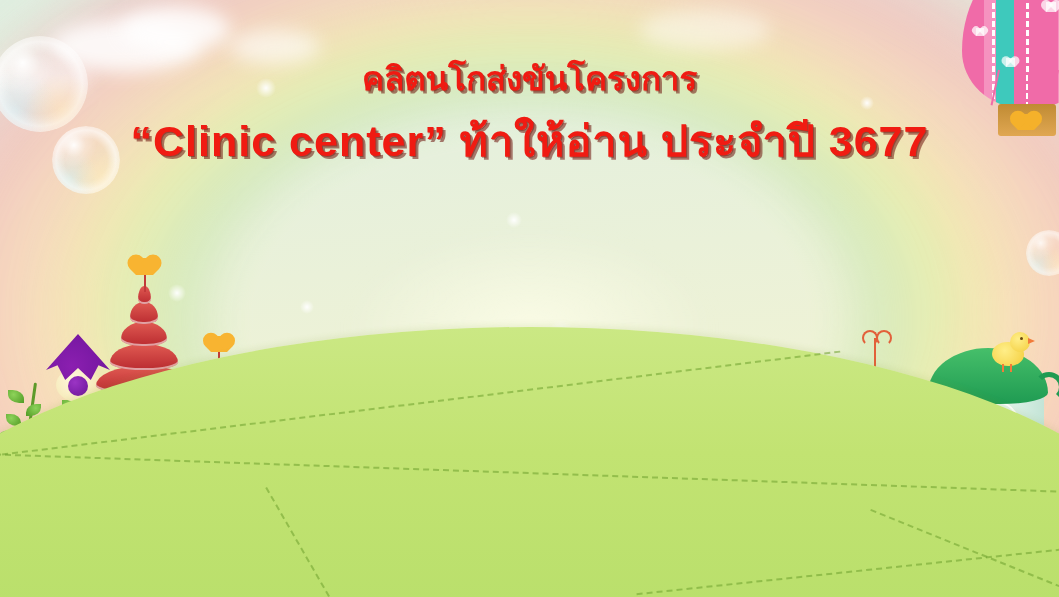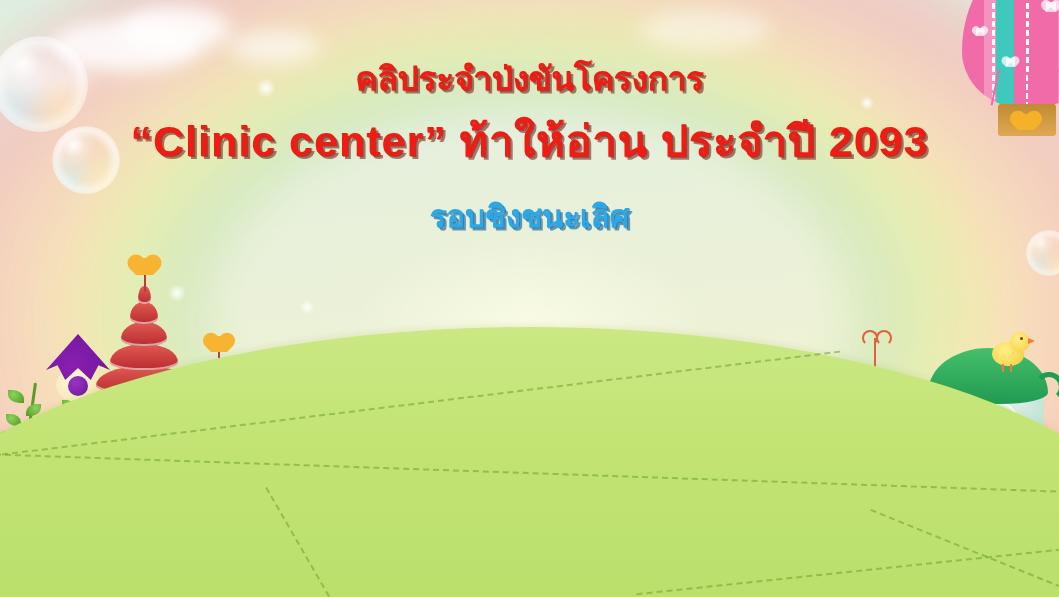--- a/index.html
+++ b/index.html
@@ -208,23 +208,22 @@
       <div class="bal-heart heart" style="left:14px;top:70px;width:8px;height:8px;"></div>
     </div>
     <div class="bal-line" style="left:36px;top:112px;height:36px;transform:rotate(12deg);"></div>
     <div class="bal-line" style="left:66px;top:116px;height:34px;"></div>
     <div class="bal-line" style="left:96px;top:112px;height:36px;transform:rotate(-12deg);"></div>
     <div class="basket" style="left:36px;top:146px;width:58px;height:32px;"></div>
     <div class="heart" style="left:56px;top:156px;width:16px;height:16px;background:#f5b12a;"></div>
   </div>
 
   <div id="text-block">
-    <p class="tline red" id="line1">คลิประจำป่งขันโครงการ</p>
-    <p class="tline red" id="line2">“Clinic center” ท้าให้อ่าน ประจำปี 2093</p>
-    <p class="tline blue" id="line3">รอบชิงชนะเลิศ</p>
+    <p class="tline red" id="line1">คลิตนโกส่งขันโครงการ</p>
+    <p class="tline red" id="line2">“Clinic center” ท้าให้อ่าน ประจำปี 3677</p>
   </div>
 
   <div>
     <div class="leaf" style="left:-6px;top:430px;width:34px;height:28px;border-radius:50%;background:radial-gradient(circle at 35% 35%,#9cd765,#5aa62c);"></div>
     <div class="leaf" style="left:14px;top:444px;width:26px;height:22px;border-radius:50%;background:radial-gradient(circle at 35% 35%,#8ed35a,#4f9b25);"></div>
     <div class="vstem" style="left:24px;top:382px;width:3px;height:72px;background:#5d9a2a;transform:rotate(8deg);"></div>
     <div class="leaf" style="left:8px;top:390px;width:16px;height:13px;"></div>
     <div class="leaf" style="left:26px;top:404px;width:15px;height:12px;transform:scaleX(-1);"></div>
     <div class="leaf" style="left:6px;top:414px;width:15px;height:12px;"></div>
     <div class="leaf" style="left:26px;top:428px;width:14px;height:11px;transform:scaleX(-1);"></div>

